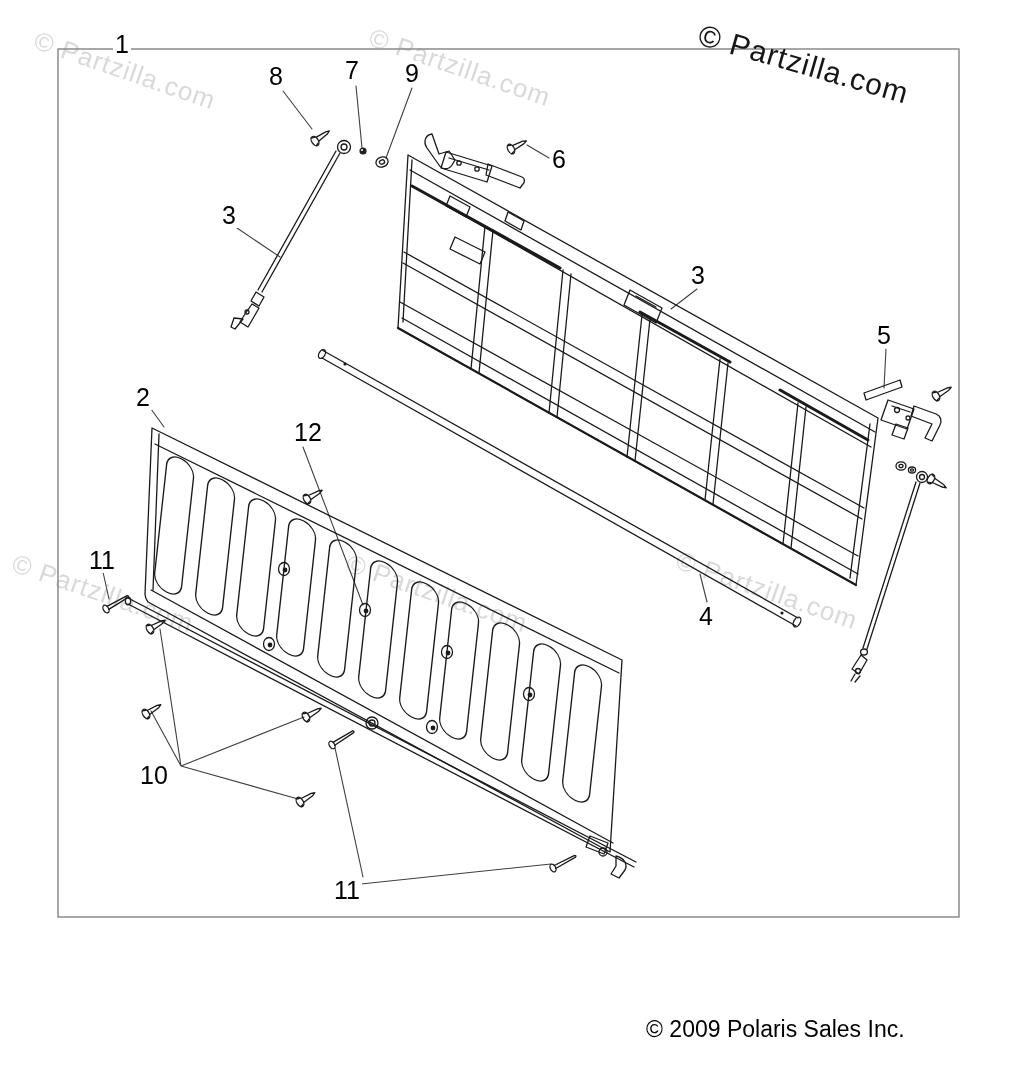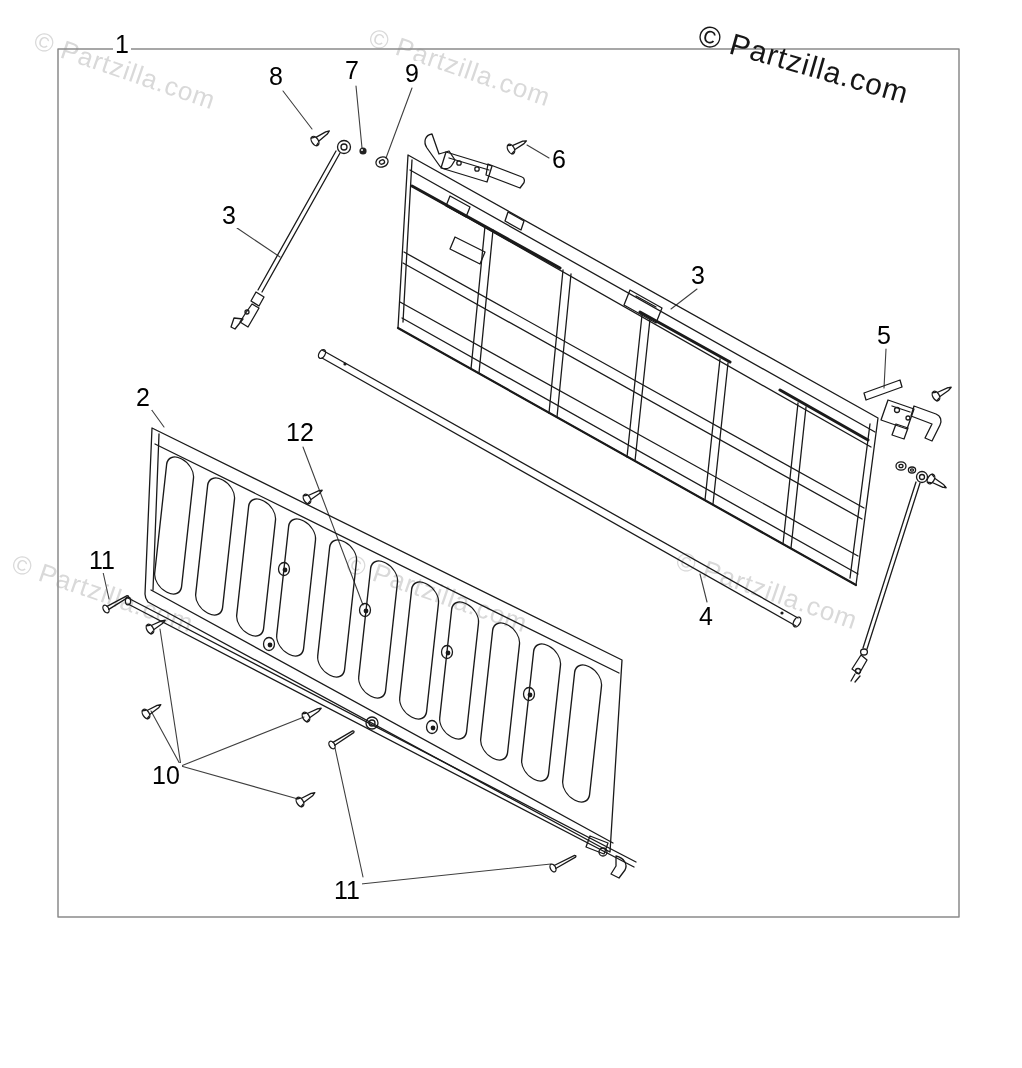--- a/index.html
+++ b/index.html
@@ -237,19 +237,20 @@
 
   <div class="callout" style="left:113px;top:32px">1</div>
   <div class="callout" style="left:134px;top:385px">2</div>
   <div class="callout" style="left:220px;top:203px">3</div>
   <div class="callout" style="left:697px;top:604px">4</div>
   <div class="callout" style="left:875px;top:323px">5</div>
   <div class="callout" style="left:550px;top:147px">6</div>
   <div class="callout" style="left:343px;top:58px">7</div>
   <div class="callout" style="left:267px;top:64px">8</div>
   <div class="callout" style="left:403px;top:61px">9</div>
-  <div class="callout" style="left:150px;top:763px">10</div>
+  <div class="callout" style="left:138px;top:763px">10</div>
   <div class="callout" style="left:87px;top:548px">11</div>
   <div class="callout" style="left:332px;top:878px">11</div>
-  <div class="callout" style="left:284px;top:420px">12</div>
+  <div class="callout" style="left:292px;top:420px">12</div>
   <div class="callout" style="left:689px;top:263px">3</div>
 
+  <div class="copyright">© 2009 Polaris Sales Inc.</div>
 </div>
 
 </body></html>

